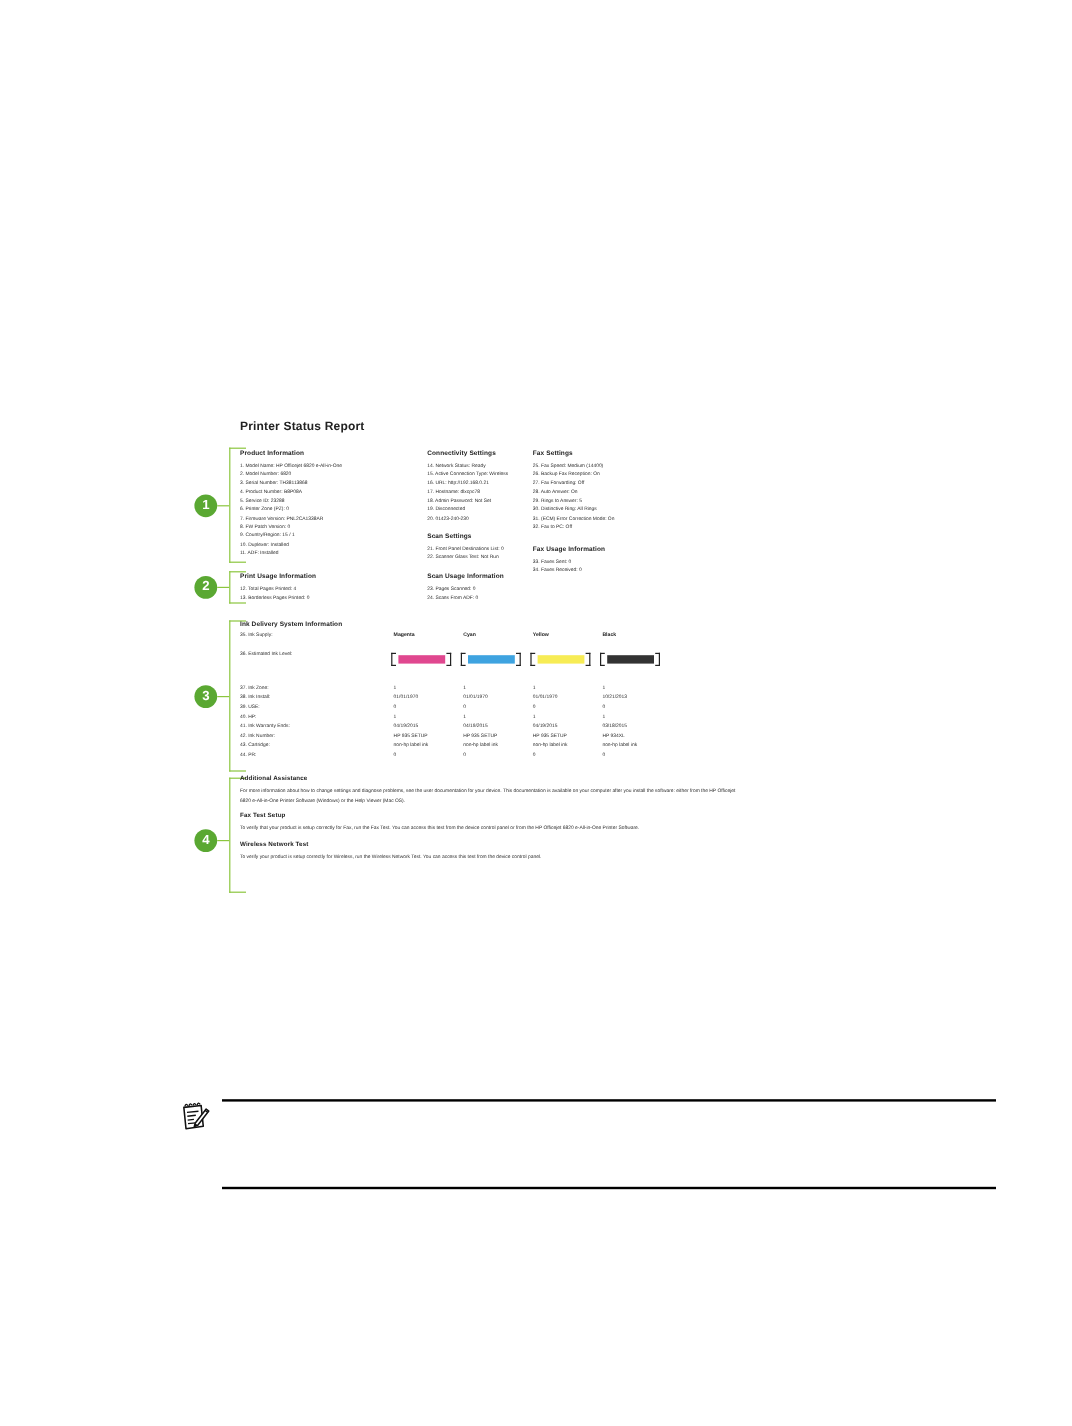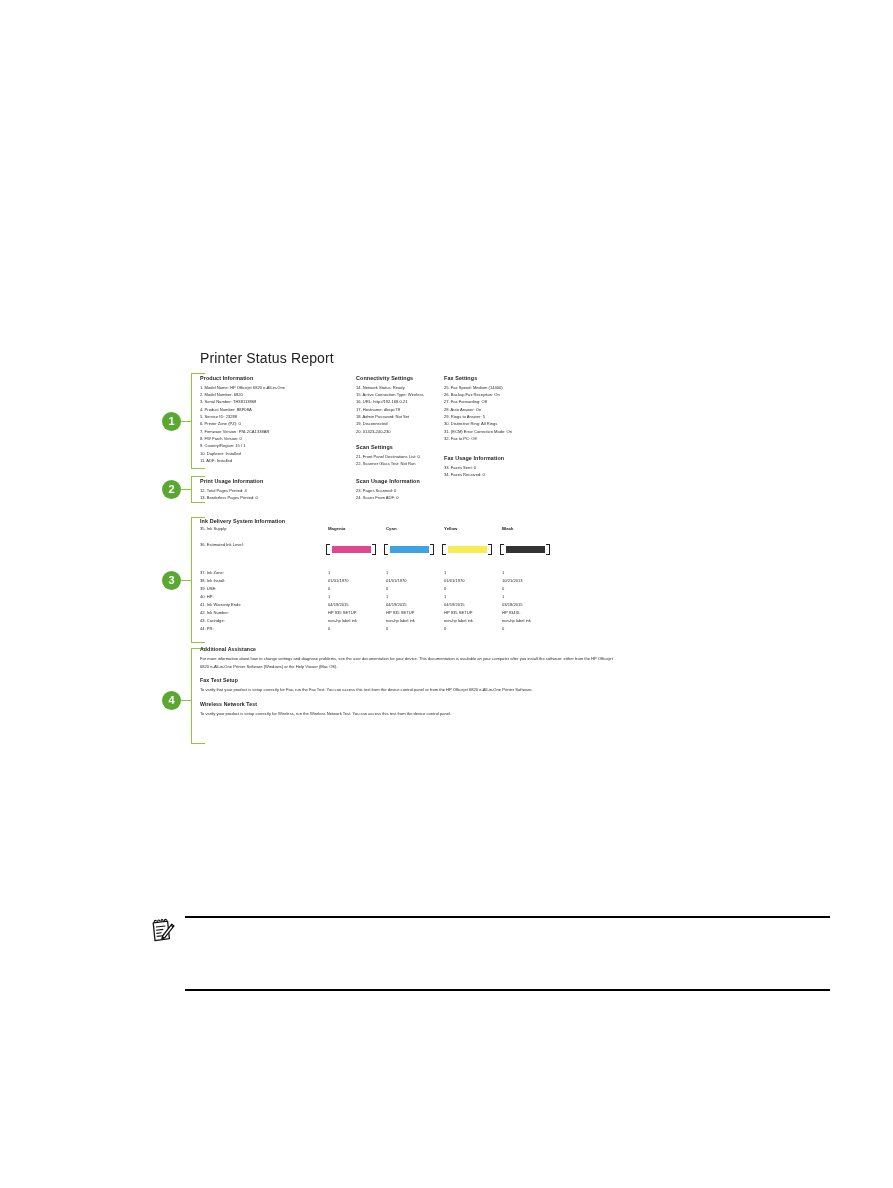--- a/index.html
+++ b/index.html
@@ -22,22 +22,22 @@
     left: 158px;
     top: 350px;
     width: 700px;
     height: 400px;
   }
 
   #report-title {
     position: absolute;
     left: 42px;
     top: 0px;
-    font-size: 14px;
-    font-weight: normal;
+    font-size: 10px;
+    font-weight: bold;
     letter-spacing: .15px;
     color: #222;
   }
 
   
   .callout {
     position: absolute;
     left: 4px;
     width: 19px;
     height: 19px;

